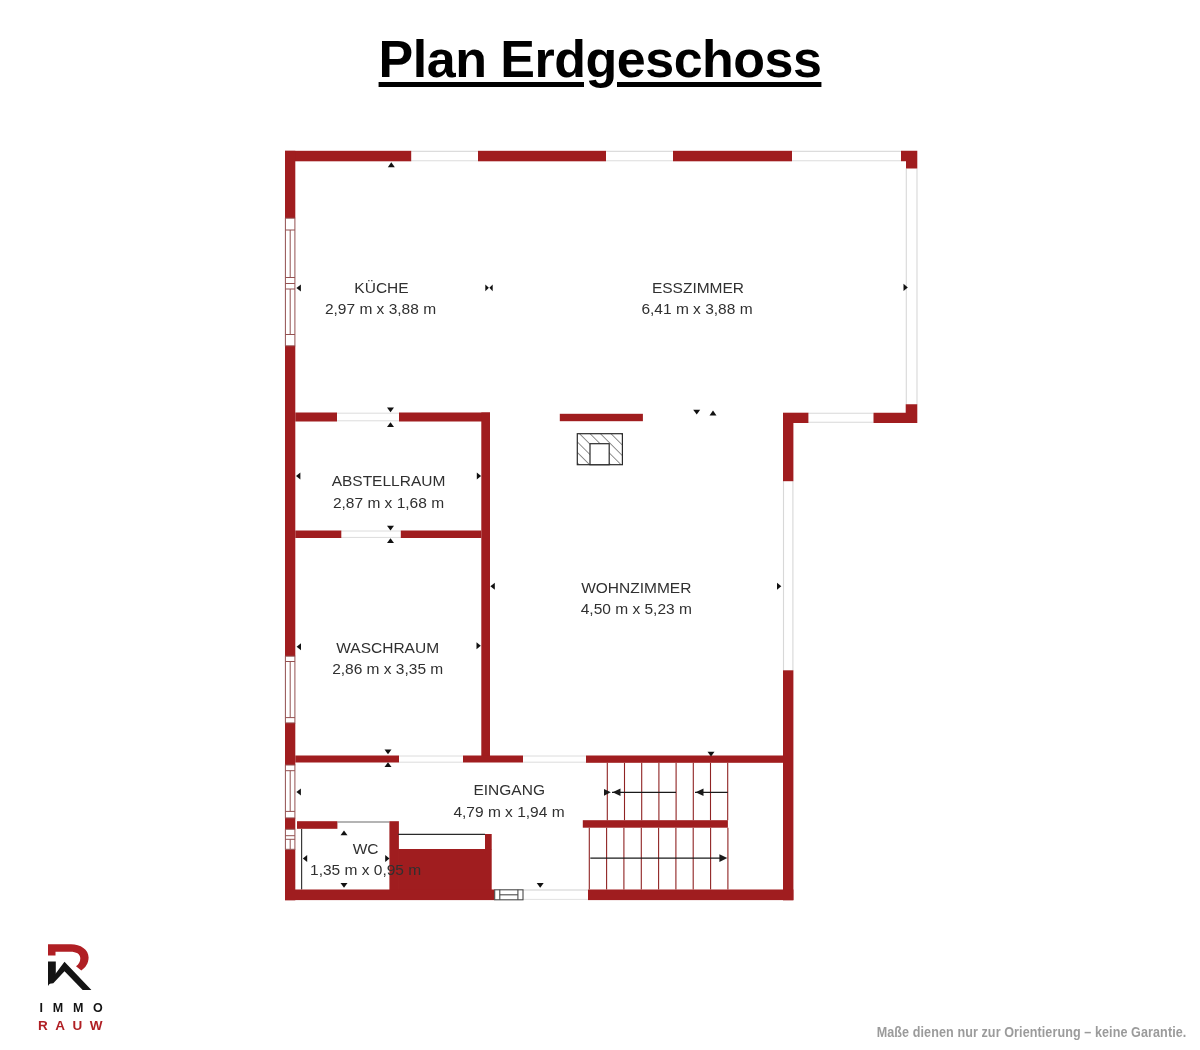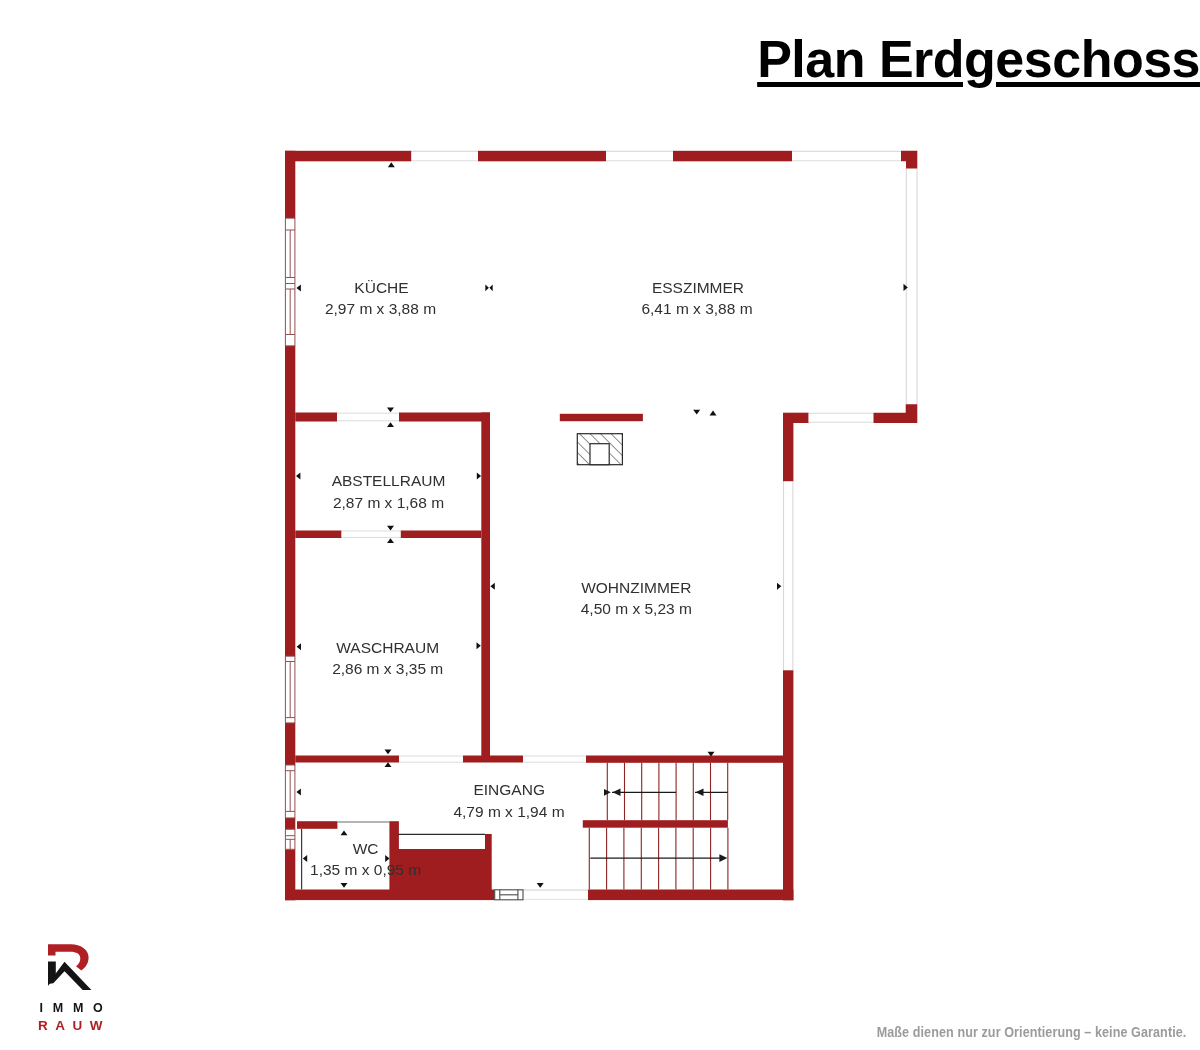--- a/index.html
+++ b/index.html
@@ -1,17 +1,17 @@
 <!DOCTYPE html>
 <html><head>
 <meta charset="utf-8">
 <style>
 html,body{margin:0;padding:0;background:#fff;width:1200px;height:1050px;overflow:hidden;}
 body{font-family:"Liberation Sans",sans-serif;position:relative;}
-.title{position:absolute;left:0;top:29px;width:1200px;text-align:right;font-size:52px;font-weight:700;color:#000;letter-spacing:-0.5px;transform-origin:600px 0;}
+.title{position:absolute;left:0;top:29px;width:1200px;text-align:center;font-size:52px;font-weight:700;color:#000;letter-spacing:-0.5px;transform-origin:600px 0;}
 .title span{text-decoration:underline;text-decoration-thickness:4.5px;text-underline-offset:5px;}
 .footer{position:absolute;right:14px;top:1023px;font-size:15.5px;font-weight:700;color:#9b9b9b;letter-spacing:0.1px;transform:scaleX(0.812);transform-origin:100% 0;}
 svg{position:absolute;left:0;top:0;}
 </style>
 </head>
 <body>
 
 <div class="title"><span>Plan Erdgeschoss</span></div>
 <svg width="1200" height="1050" viewBox="0 0 1200 1050">
 <defs>

